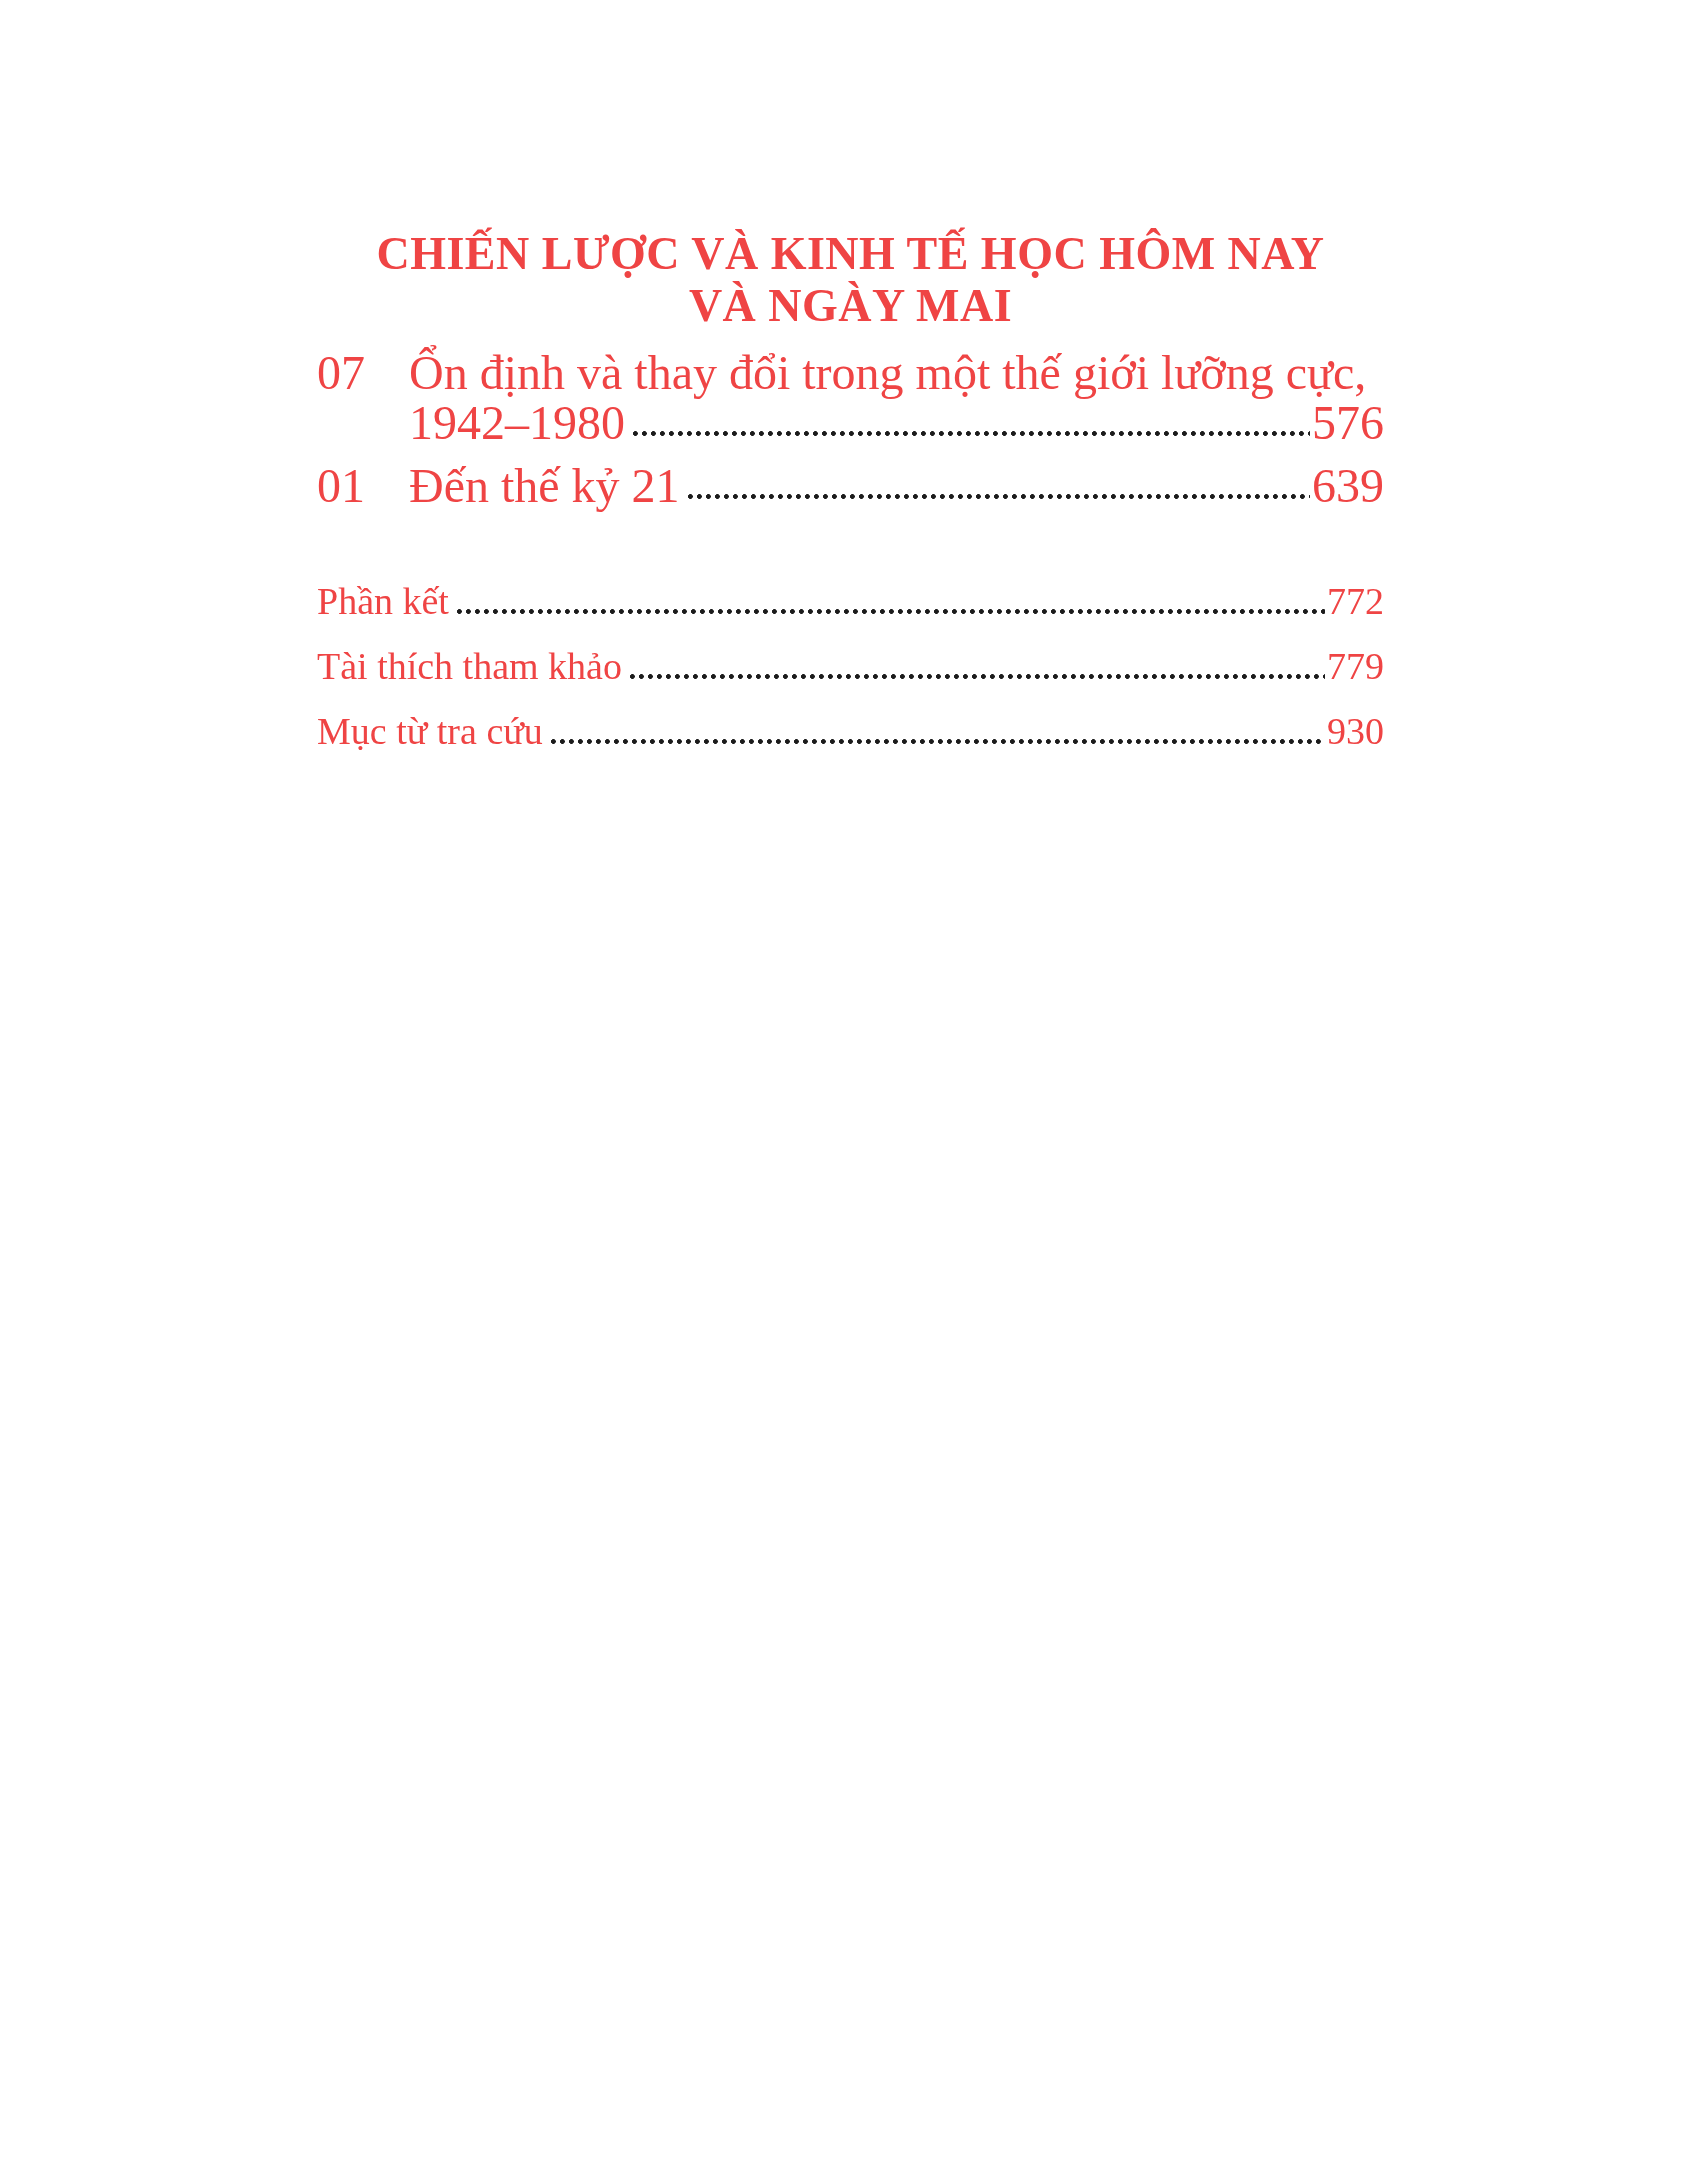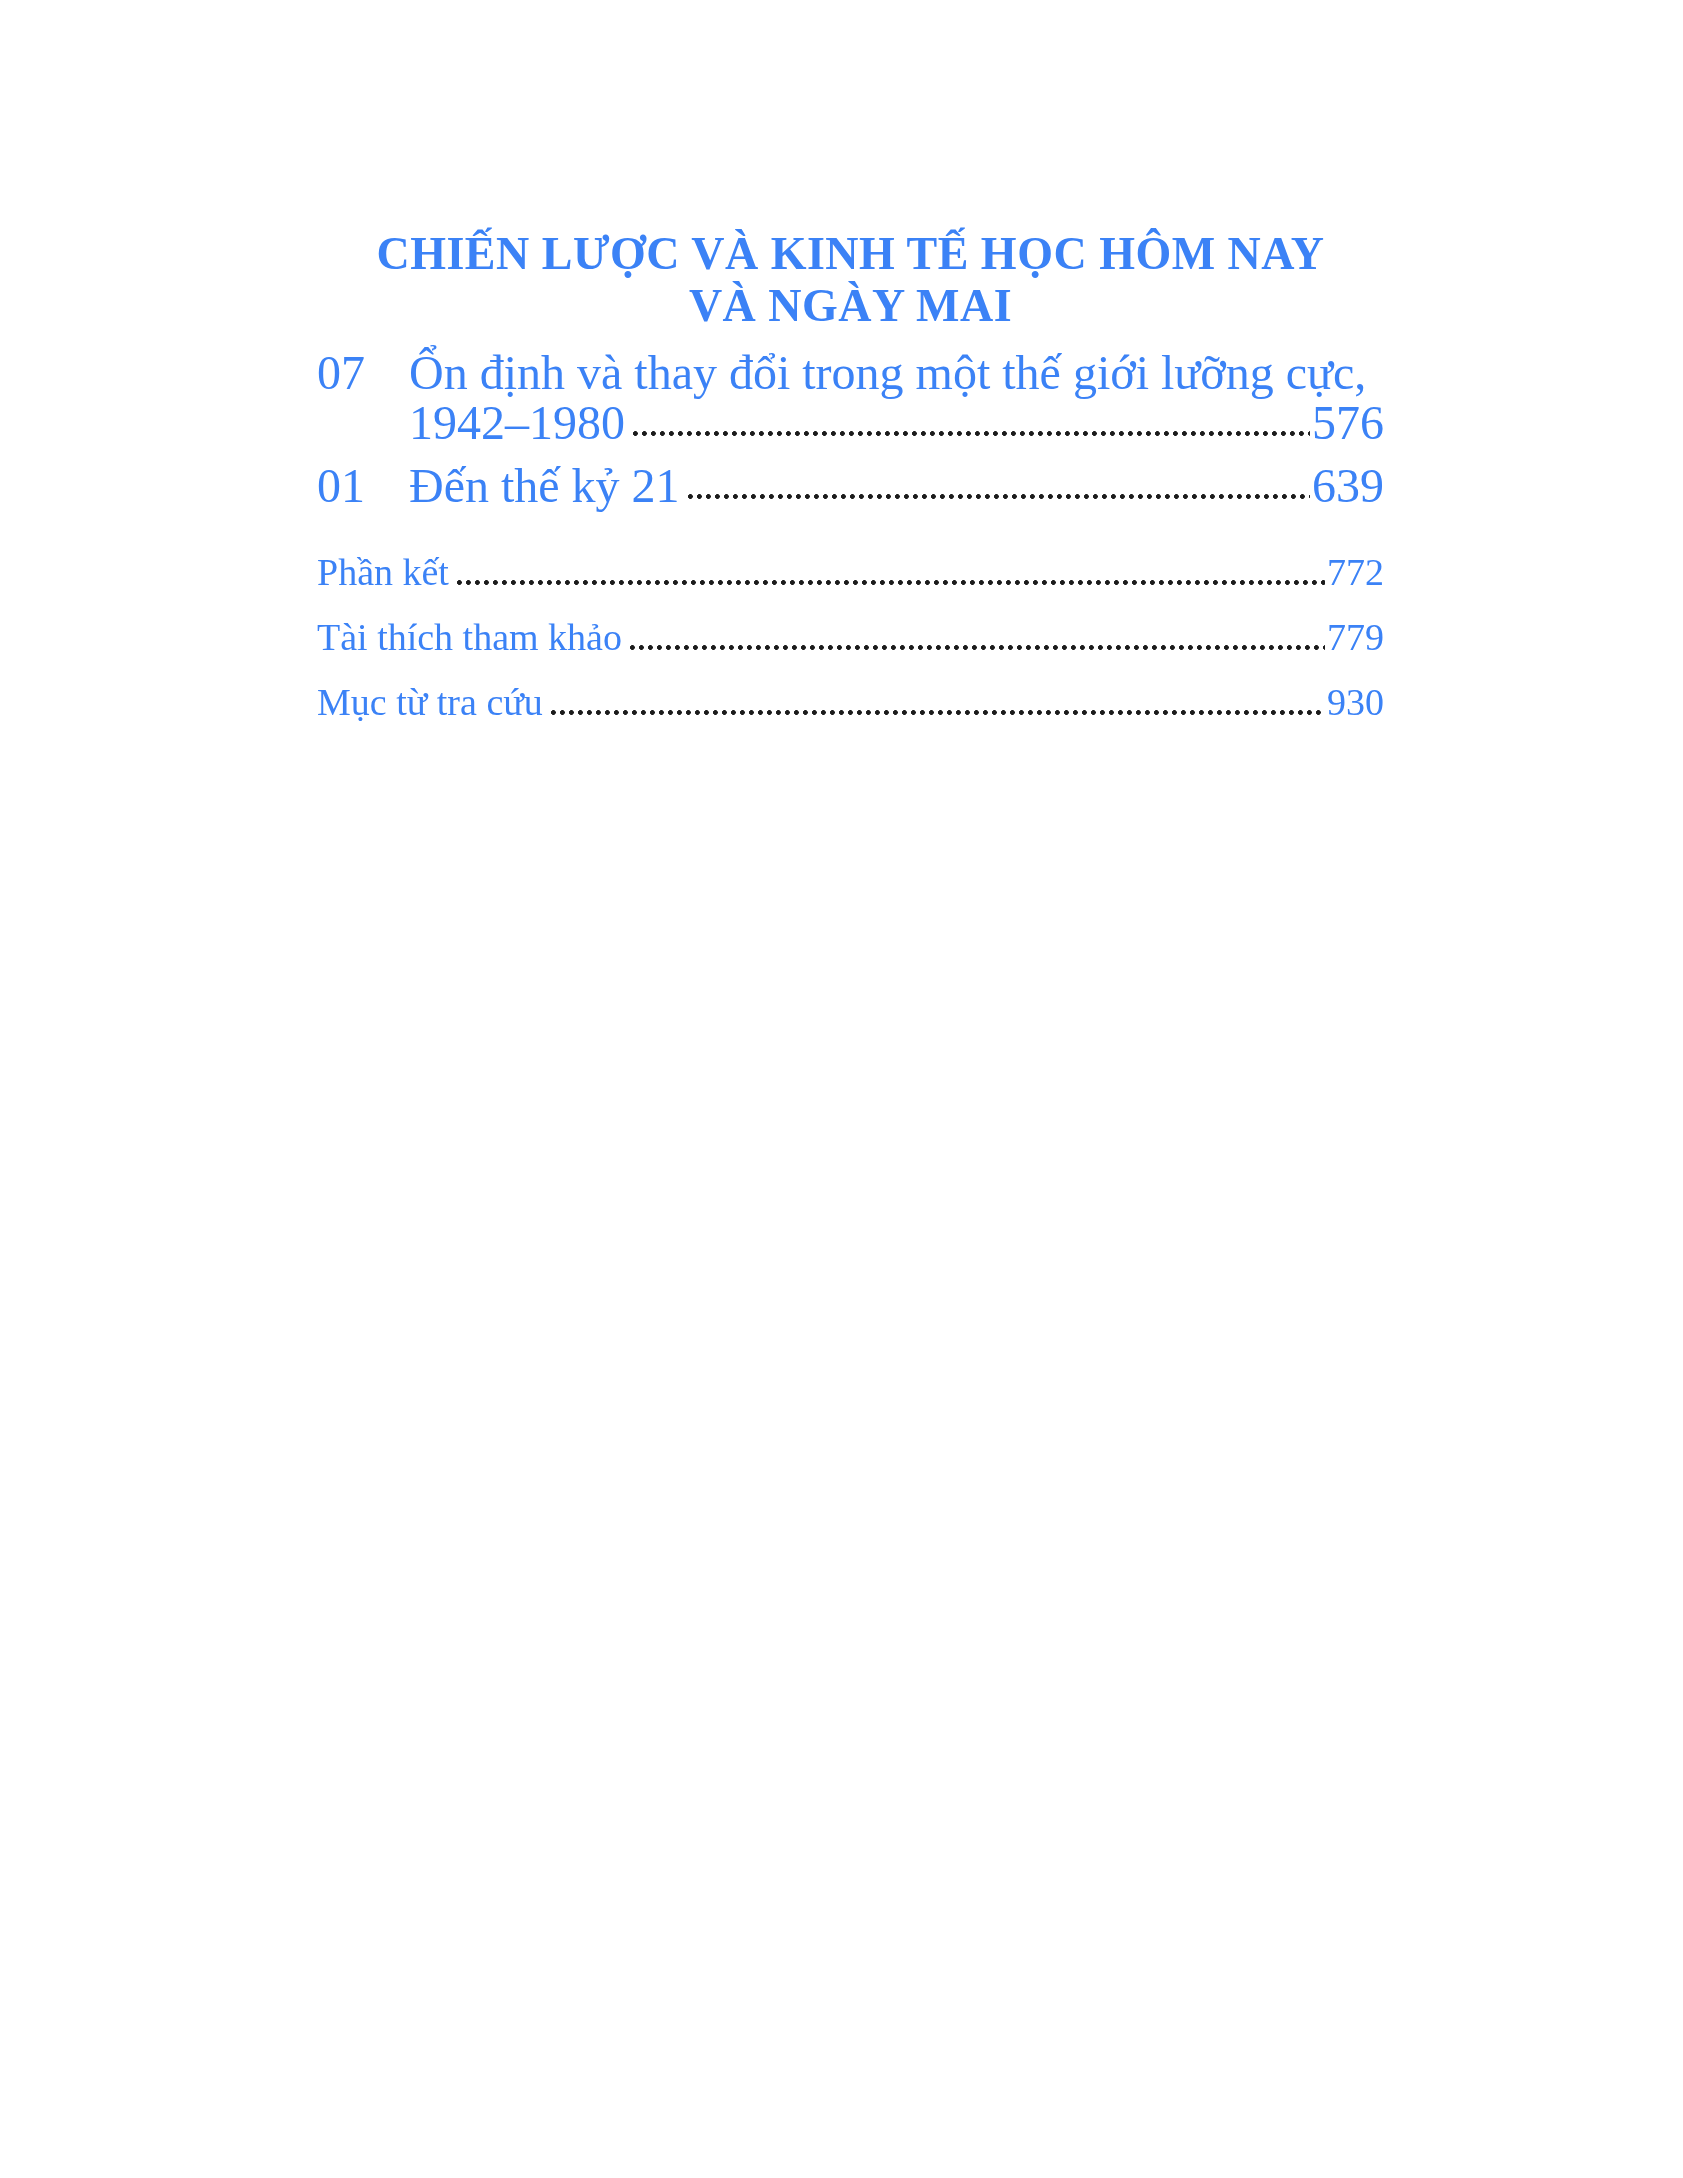--- a/index.html
+++ b/index.html
@@ -5,21 +5,21 @@
   html, body {
     margin: 0;
     padding: 0;
     background: #ffffff;
   }
   .sheet {
     position: relative;
     width: 1683px;
     height: 2178px;
     background: #ffffff;
-    color: #3b82f6;
+    color: #ef4444;
     font-family: "Liberation Serif", "DejaVu Serif", serif;
     overflow: hidden;
   }
   .toc {
     position: absolute;
     left: 317px;
     top: 228px;
     width: 1067px;
   }
   .toc-title {
@@ -54,21 +54,21 @@
     align-self: flex-end;
     height: 5px;
     margin: 0 2px 12px 8px;
     background-image: radial-gradient(circle at 2.4px 2.5px, #1c1c1c 2.1px, rgba(0,0,0,0) 2.7px);
     background-size: 9px 5px;
     background-repeat: repeat-x;
     background-position: left bottom;
   }
   .pagenum { white-space: nowrap; }
 
-  .backmatter { margin-top: 36px; }
+  .backmatter { margin-top: 65px; }
   .bm-row {
     display: flex;
     align-items: baseline;
     font-size: 38px;
     line-height: 50px;
     margin-bottom: 15px;
   }
 </style>
 </head>
 <body>

